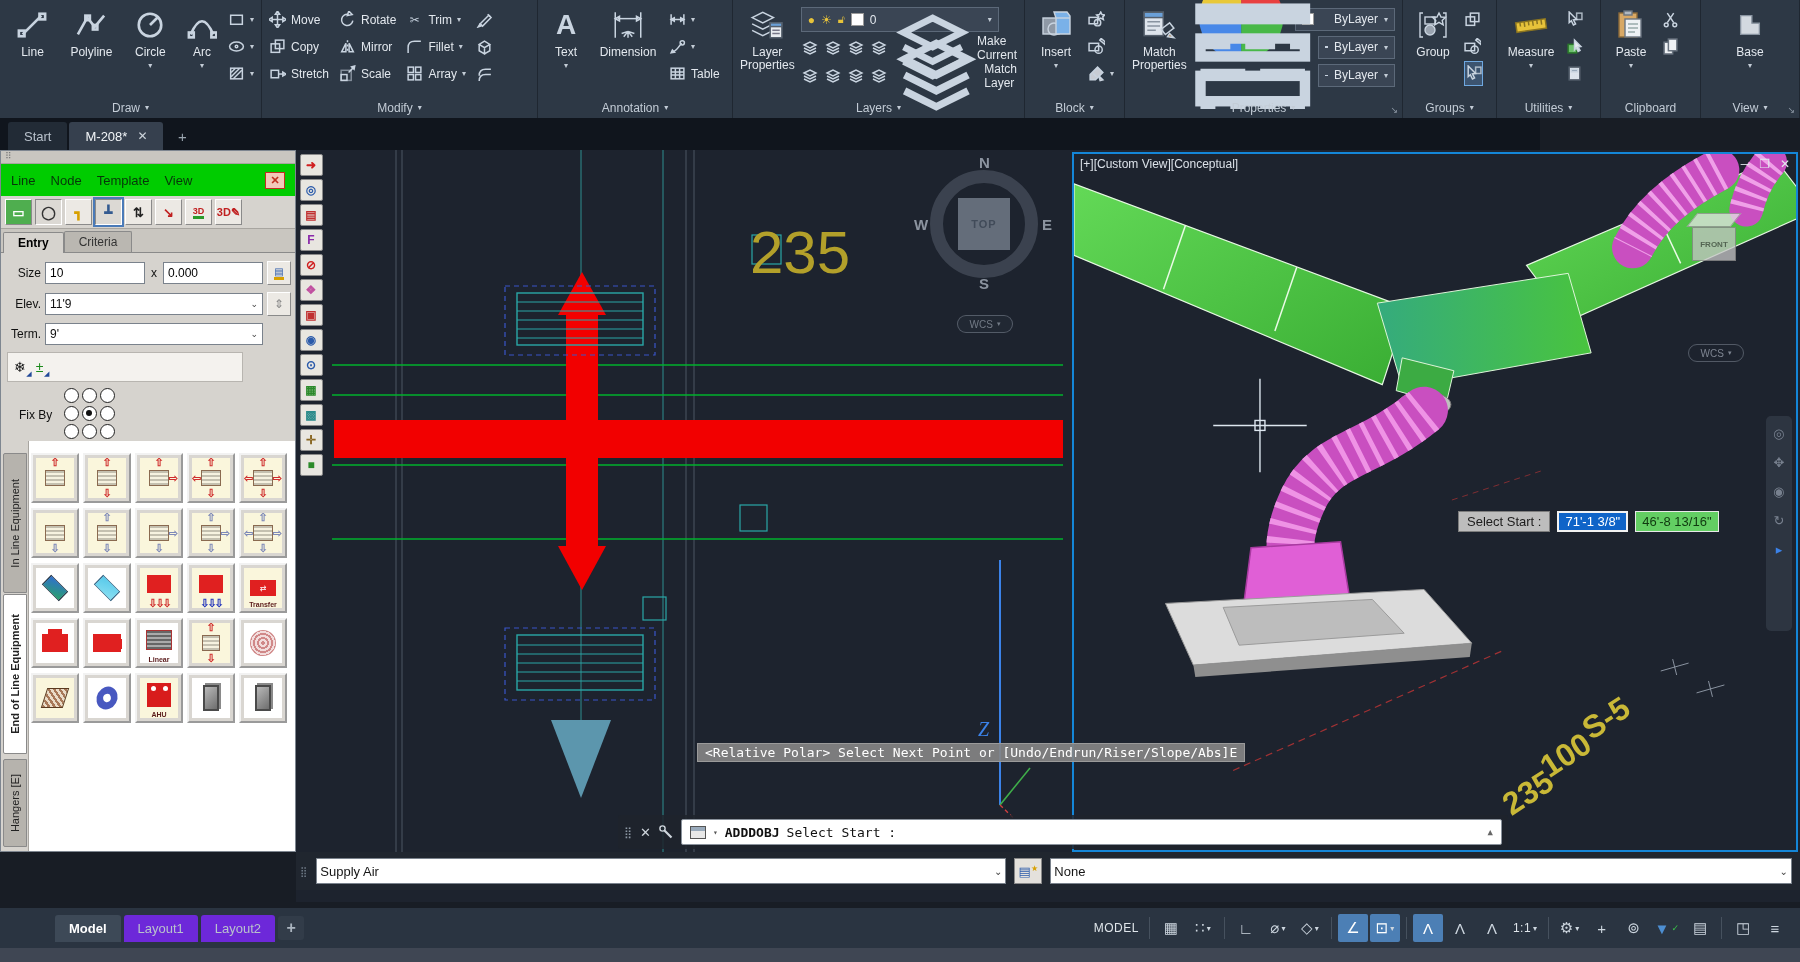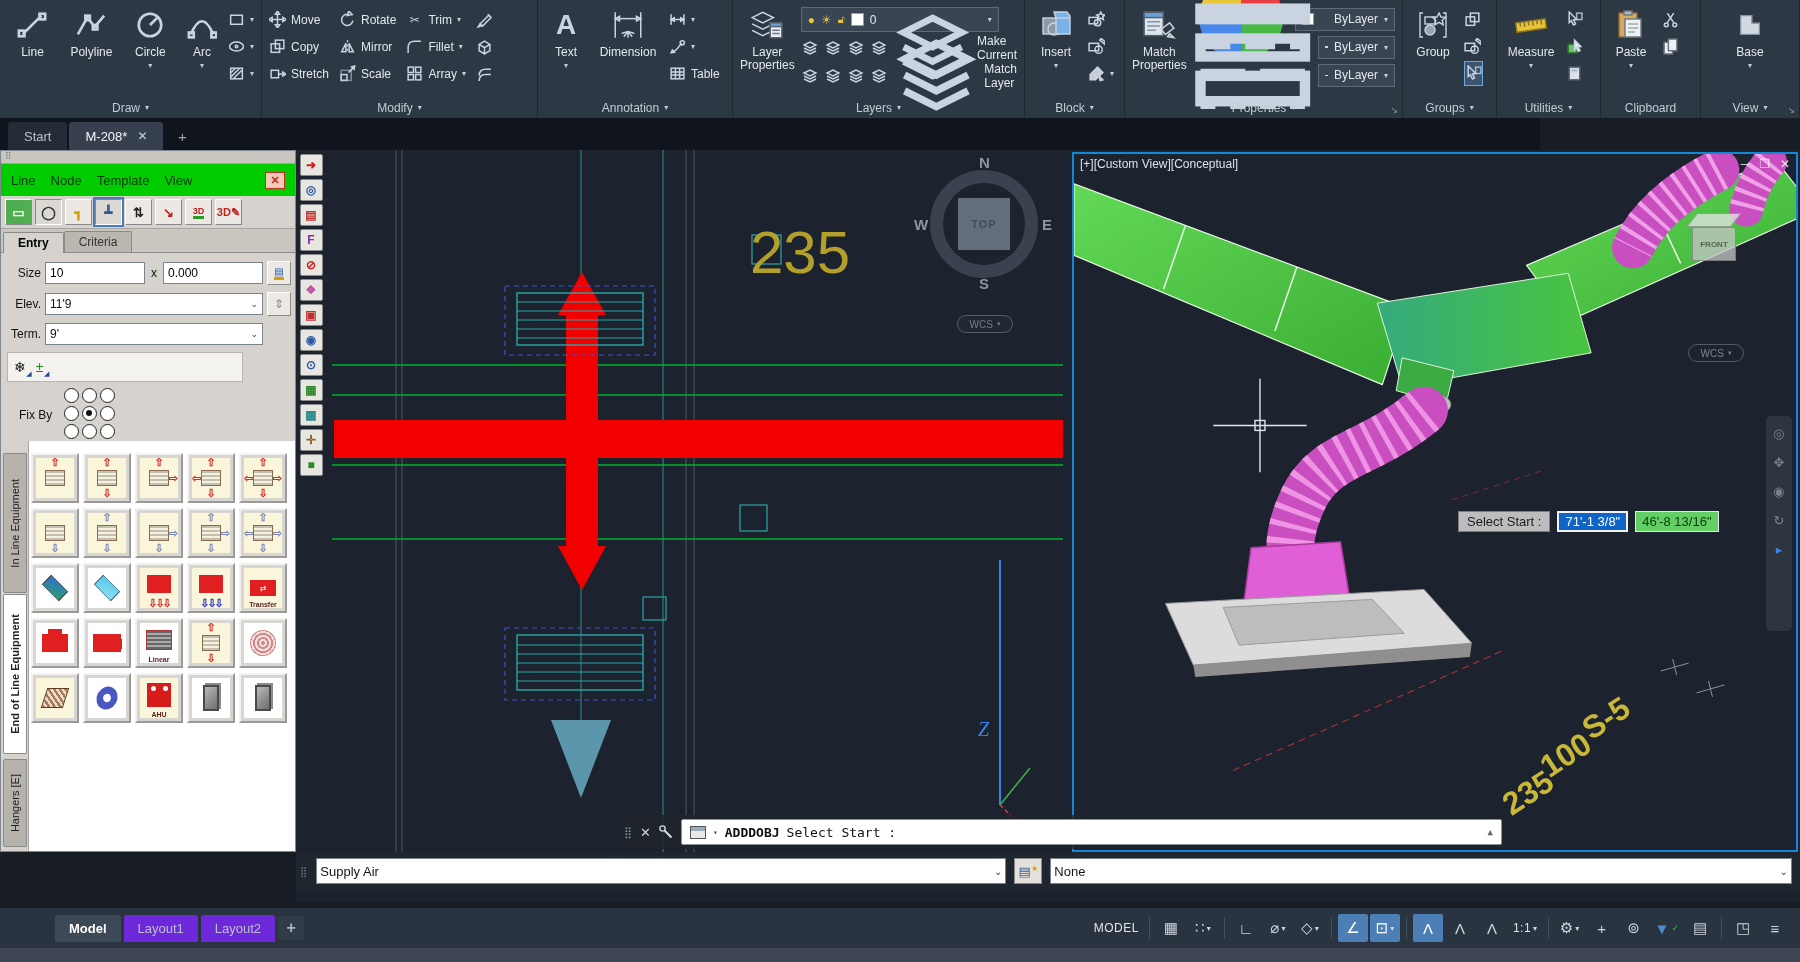--- a/index.html
+++ b/index.html
@@ -1038,20 +1038,21 @@
     </div>
   </div>
 
   <div class="tooltip3d">
     <span class="tl">Select Start :</span>
     <span class="tx">71'-1 3/8"</span>
     <span class="ty">46'-8 13/16"</span>
   </div>
 
   <div class="cmdhist" id="cmdhist">
+      <div class="hline">&lt;Relative Polar&gt; Select Next Point or [Undo/Endrun/Riser/Slope/Abs]E</div>
     </div>
   <div class="cmdbar">
     <span class="cmdgrip">⣿</span>
     <span class="cmdx">✕</span>
     <span style="width:16px;height:16px"><svg class="i" style="stroke:#cfd6dd">
           <use href="#ic-wrench"></use>
         </svg></span>
     <div class="cmdinput">
       <span class="cmdwin"></span>
       <span style="font-size:8px;color:#555">▾</span>

